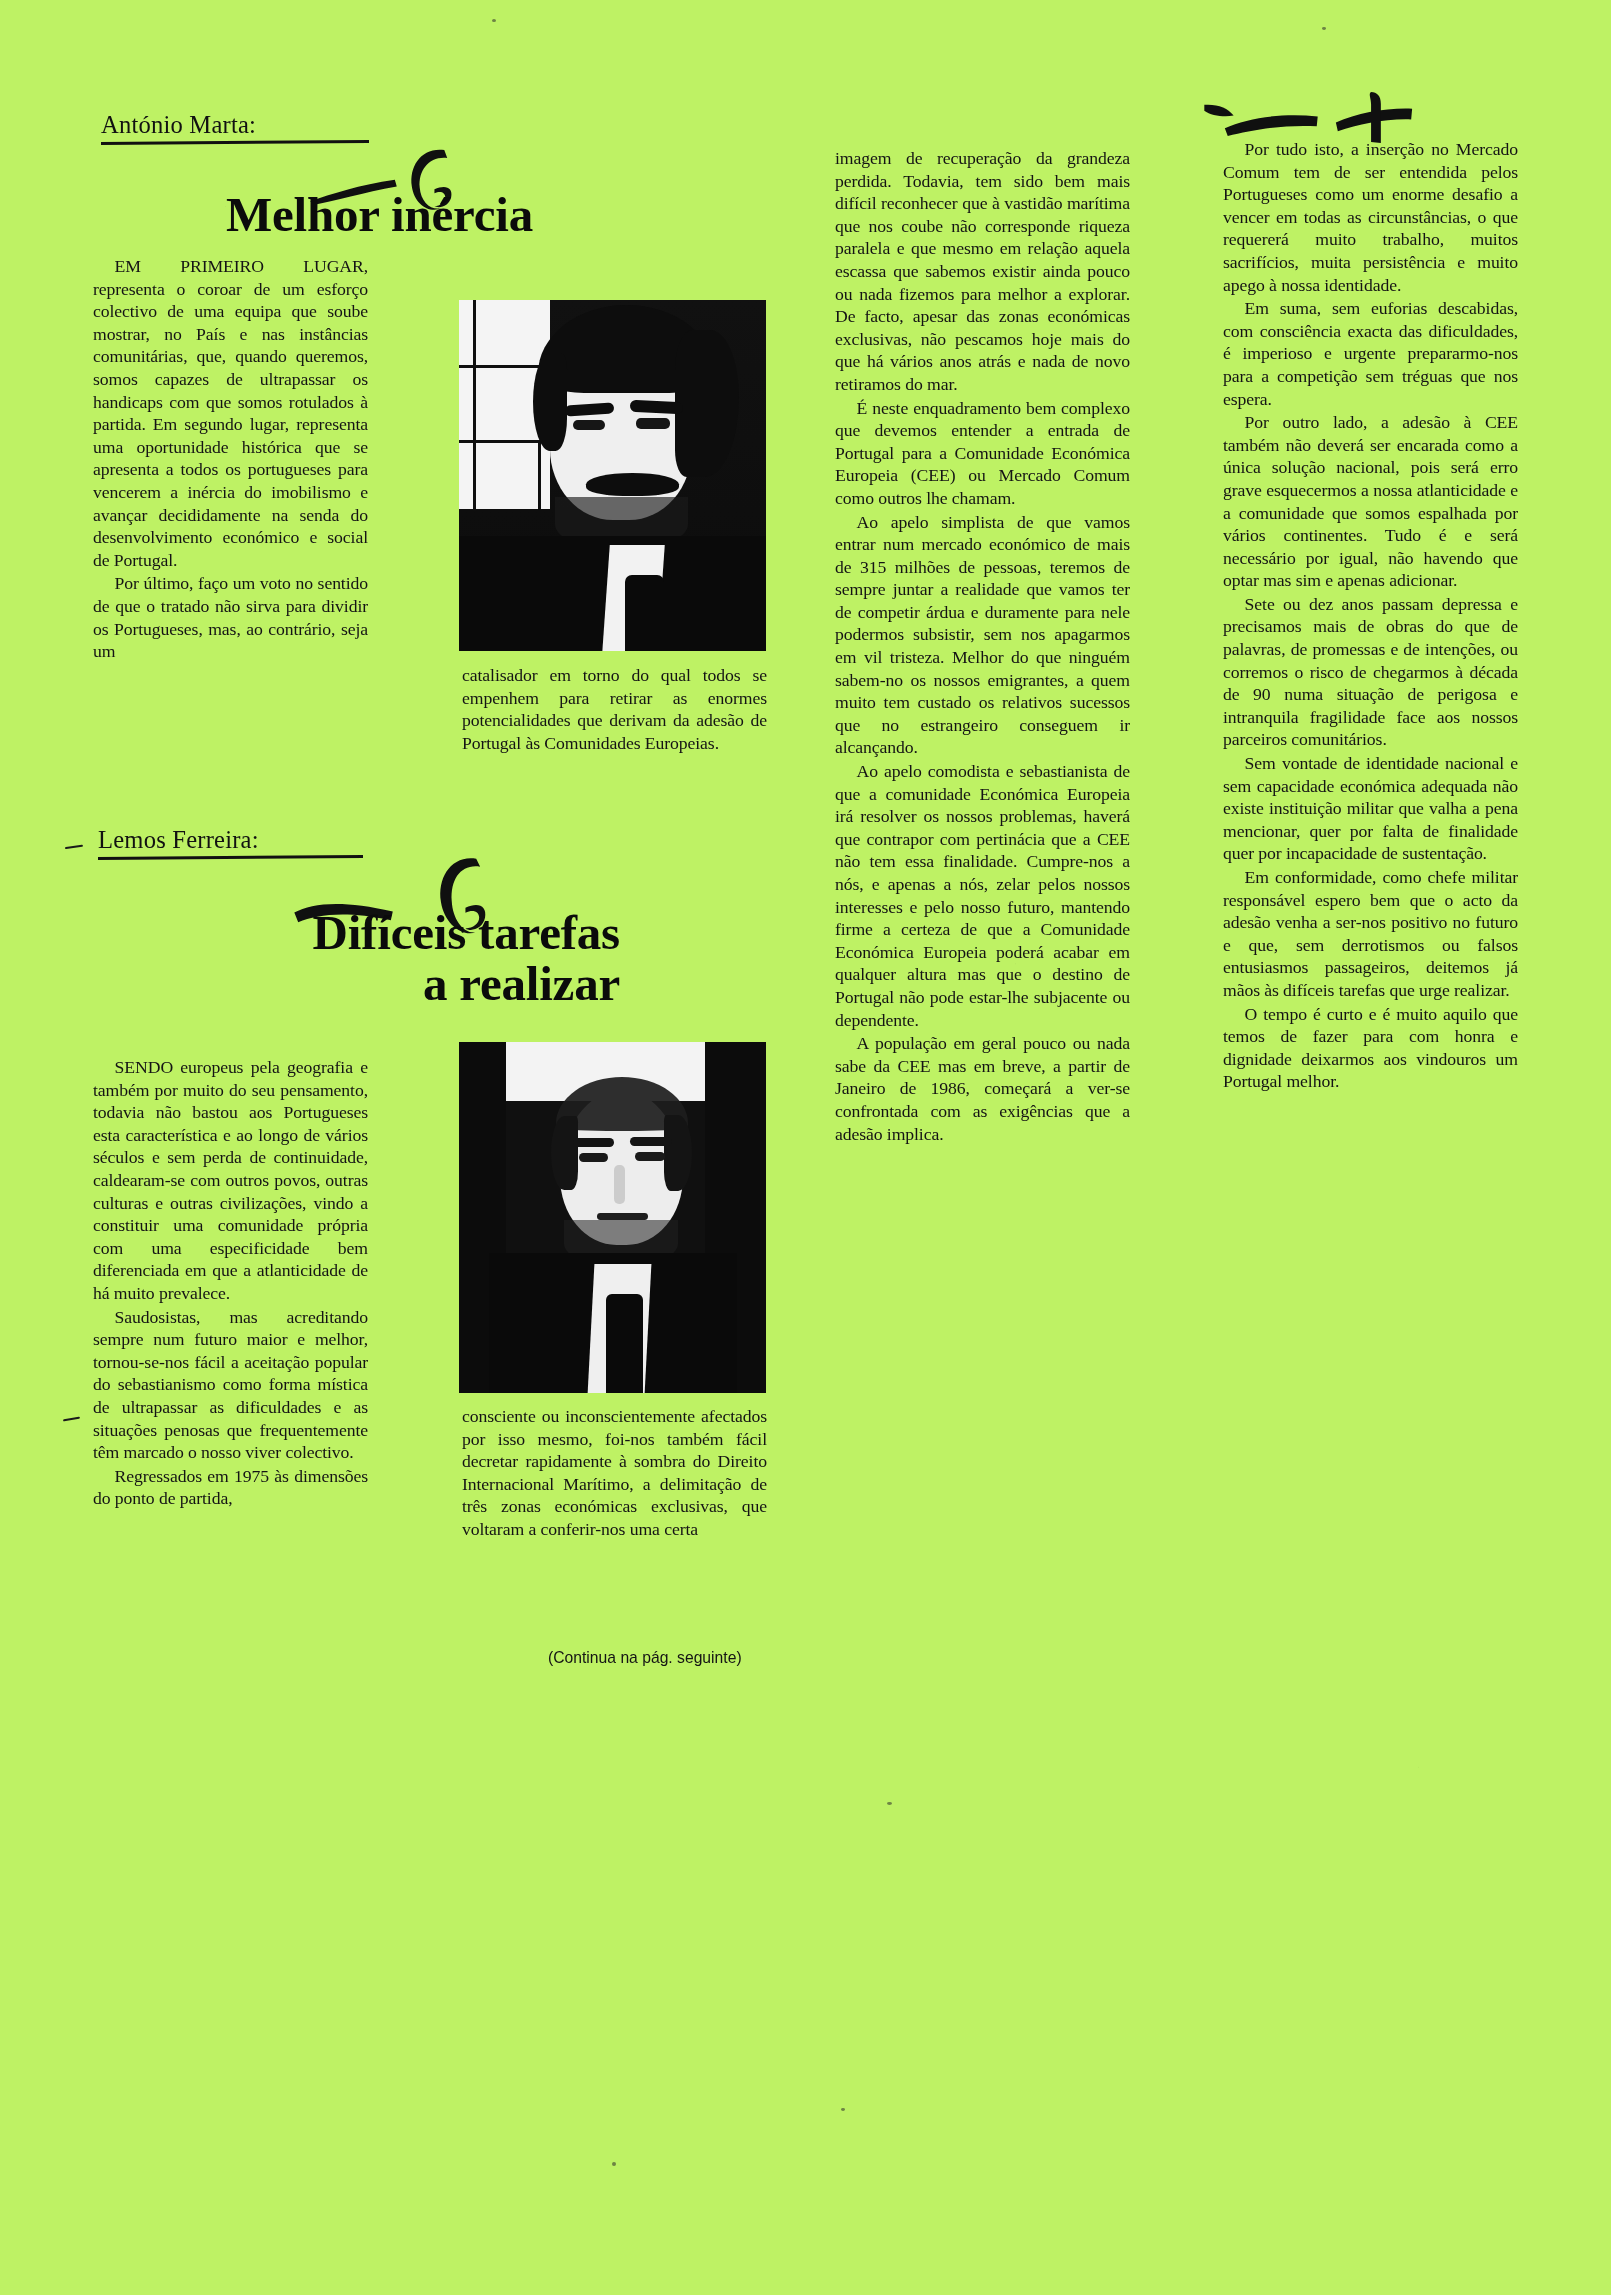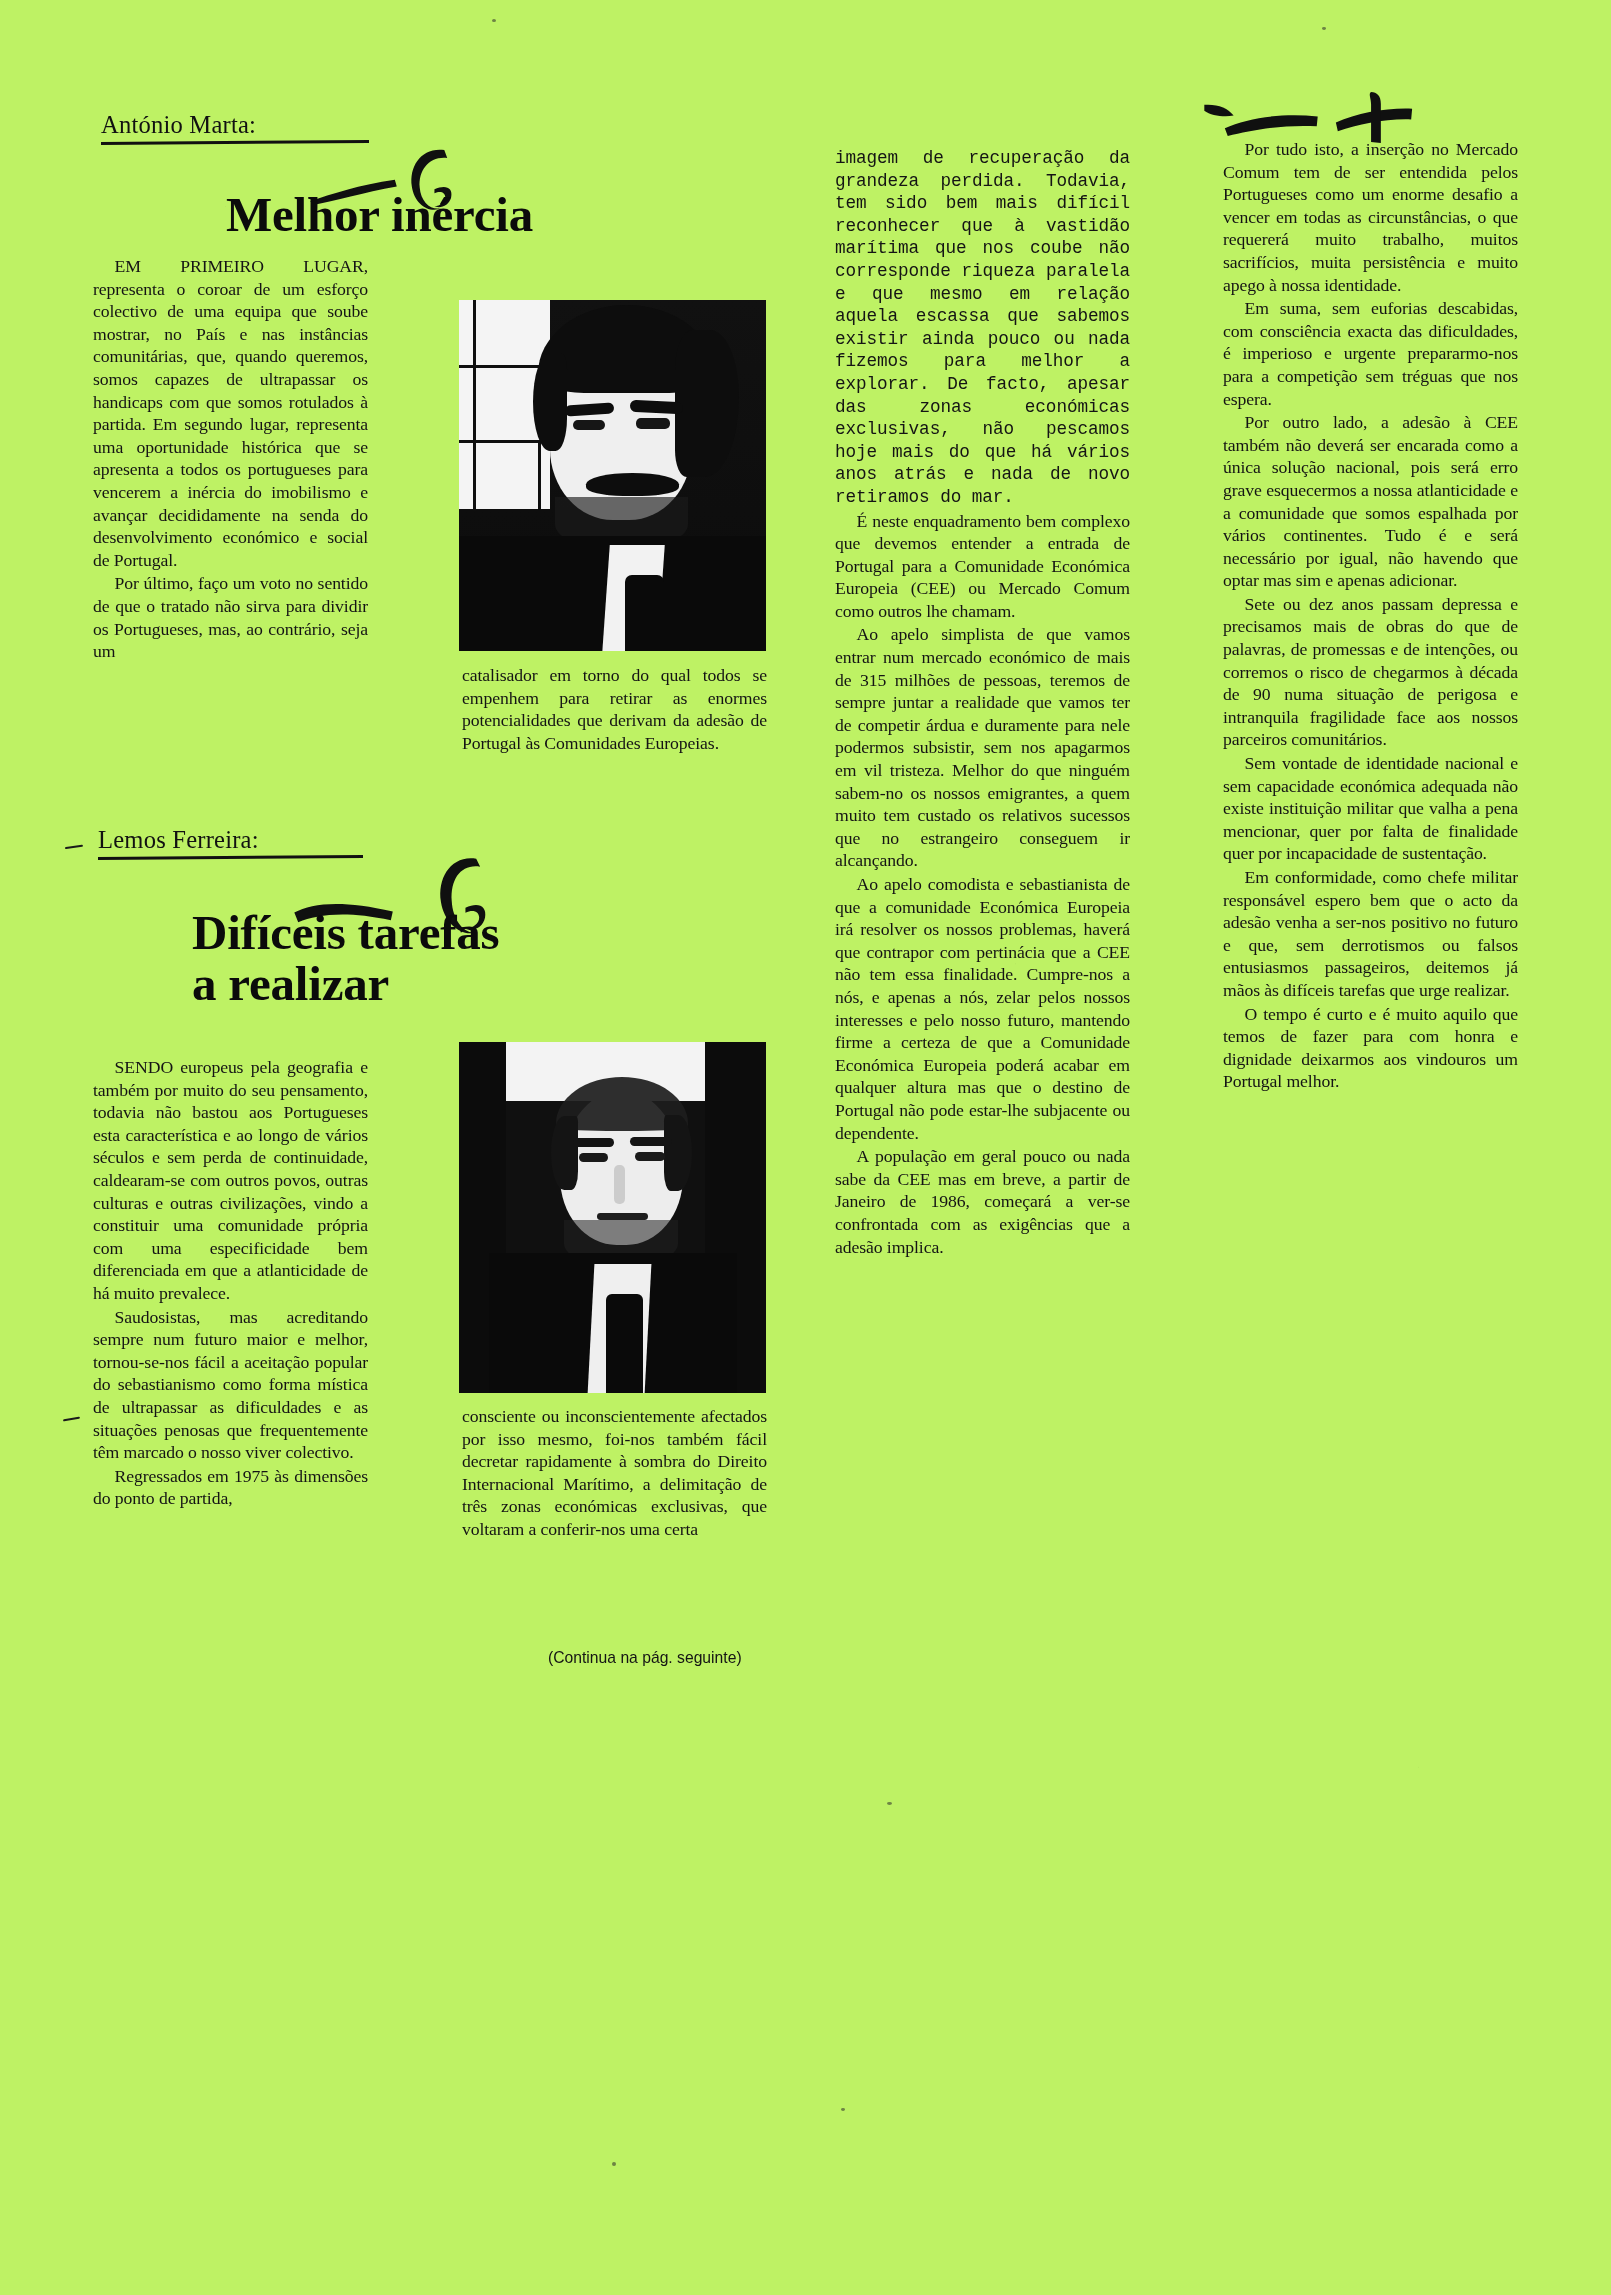--- a/index.html
+++ b/index.html
@@ -33,21 +33,21 @@
   p{
     margin:0 0 1px 0;
     font-size:17.7px;
     line-height:22.6px;
     text-align:justify;
     text-indent:21.6px;
     hyphens:none;
     word-spacing:0px;
     letter-spacing:-0.1px;
   }
-  p.noind{text-indent:0;font-family:Liberation Mono, monospace;}
+  p.noind{text-indent:0;}
   .lead{font-size:17.7px;}
 
   
   .byline{
     position:absolute;
     font-size:24.6px;
     letter-spacing:0.2px;
     white-space:nowrap;
     color:#111;
   }
@@ -182,21 +182,21 @@
       <path d="M10 40 C48 20, 110 14, 212 38 L208 56 C116 36, 58 44, 18 60 Z" fill="#101010"></path>
     </svg>
   </div>
   <div class="hw" style="left:431px;top:850px;">
     <svg width="64" height="98" viewBox="0 0 130 200">
       <path d="M92 18 C42 10, 12 56, 20 106 C27 150, 62 178, 92 168 C66 172, 44 142, 42 104 C39 58, 62 28, 100 34 Z" fill="#101010"></path>
       <path d="M70 118 C96 106, 114 114, 110 138 C106 160, 82 168, 70 160 C86 160, 98 150, 98 138 C98 126, 86 120, 70 128 Z" fill="#101010"></path>
     </svg>
   </div>
 
-  <div class="headline" style="left:192px;top:907px;text-align:left;width:408px;">
+  <div class="headline" style="left:212px;top:907px;text-align:right;width:408px;">
     <span style="display:block;">Difíceis tarefas</span>
     <span style="display:block;">a realizar</span>
   </div>
 
   <div class="margin-tick" style="left:63px;top:1418px;width:16.7px;transform:rotate(-10deg);"></div>
 
   <div class="photo" style="left:459px;top:1042px;width:307px;height:351px;">
     <div style="position:absolute;inset:0;background:#101010;"></div>
     <div style="position:absolute;left:0;top:0;width:307px;height:59px;background:#f3f3f3;"></div>
     <div style="position:absolute;left:0;top:0;width:47px;height:351px;background:#0c0c0c;"></div>

